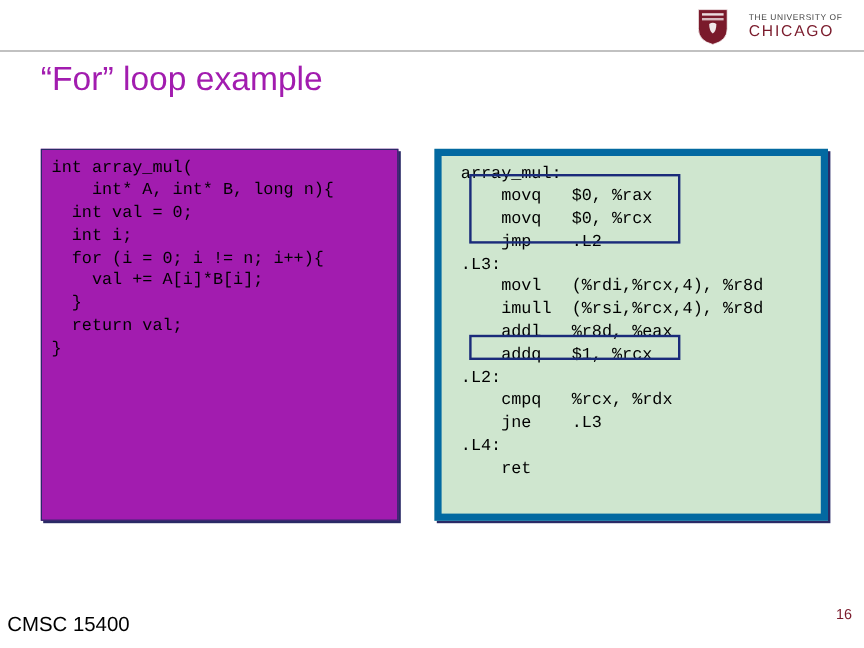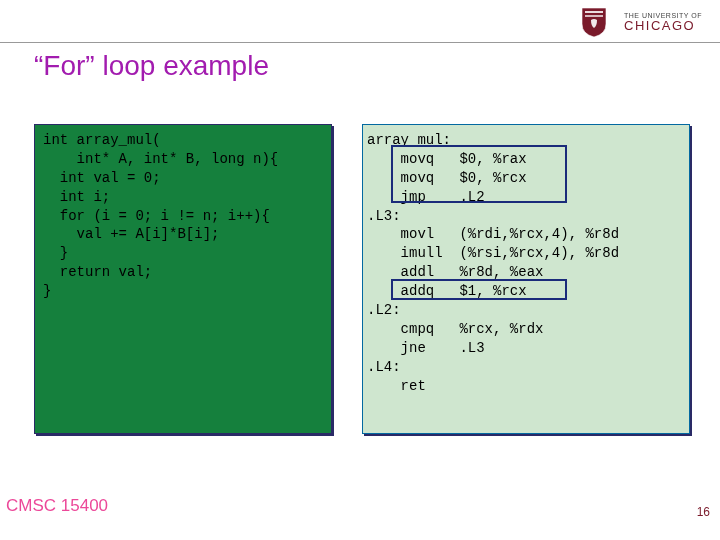--- a/index.html
+++ b/index.html
@@ -54,58 +54,58 @@
     font-size: 28px;
     color: #a21caf;
     font-weight: 400;
   }
   .code-left {
     position: absolute;
     top: 124px;
     left: 34px;
     width: 298px;
     height: 310px;
-    background: #15803d;
+    background: #a21caf;
     border: 1px solid #2a2a66;
     box-shadow: 2px 2px 0 #2a2a66;
     padding: 6px 8px;
     font-family: "Courier New", monospace;
     font-size: 14px;
     line-height: 1.35;
     white-space: pre;
     color: #000;
   }
   .code-right {
     position: absolute;
     top: 124px;
     left: 362px;
     width: 328px;
     height: 310px;
     background: #cfe6cf;
-    border: 1px solid #0369a1;
+    border: 6px solid #0369a1;
     box-shadow: 2px 2px 0 #2a2a66;
-    padding: 6px 4px;
+    padding: 6px 16px;
     font-family: "Courier New", monospace;
     font-size: 14px;
     line-height: 1.35;
     white-space: pre;
     color: #000;
   }
   .hl-box {
     position: absolute;
     border: 2.5px solid #1a2b7a;
     background: transparent;
     pointer-events: none;
   }
   .footer-left {
     position: absolute;
-    bottom: 24px;
+    bottom: 9px;
     left: 6px;
     font-size: 17px;
-    color: #ec4899;
+    color: #000000;
   }
   .footer-right {
     position: absolute;
     bottom: 21px;
     right: 10px;
     font-size: 12px;
     color: #7a1a2b;
   }
 </style>
 </head>

